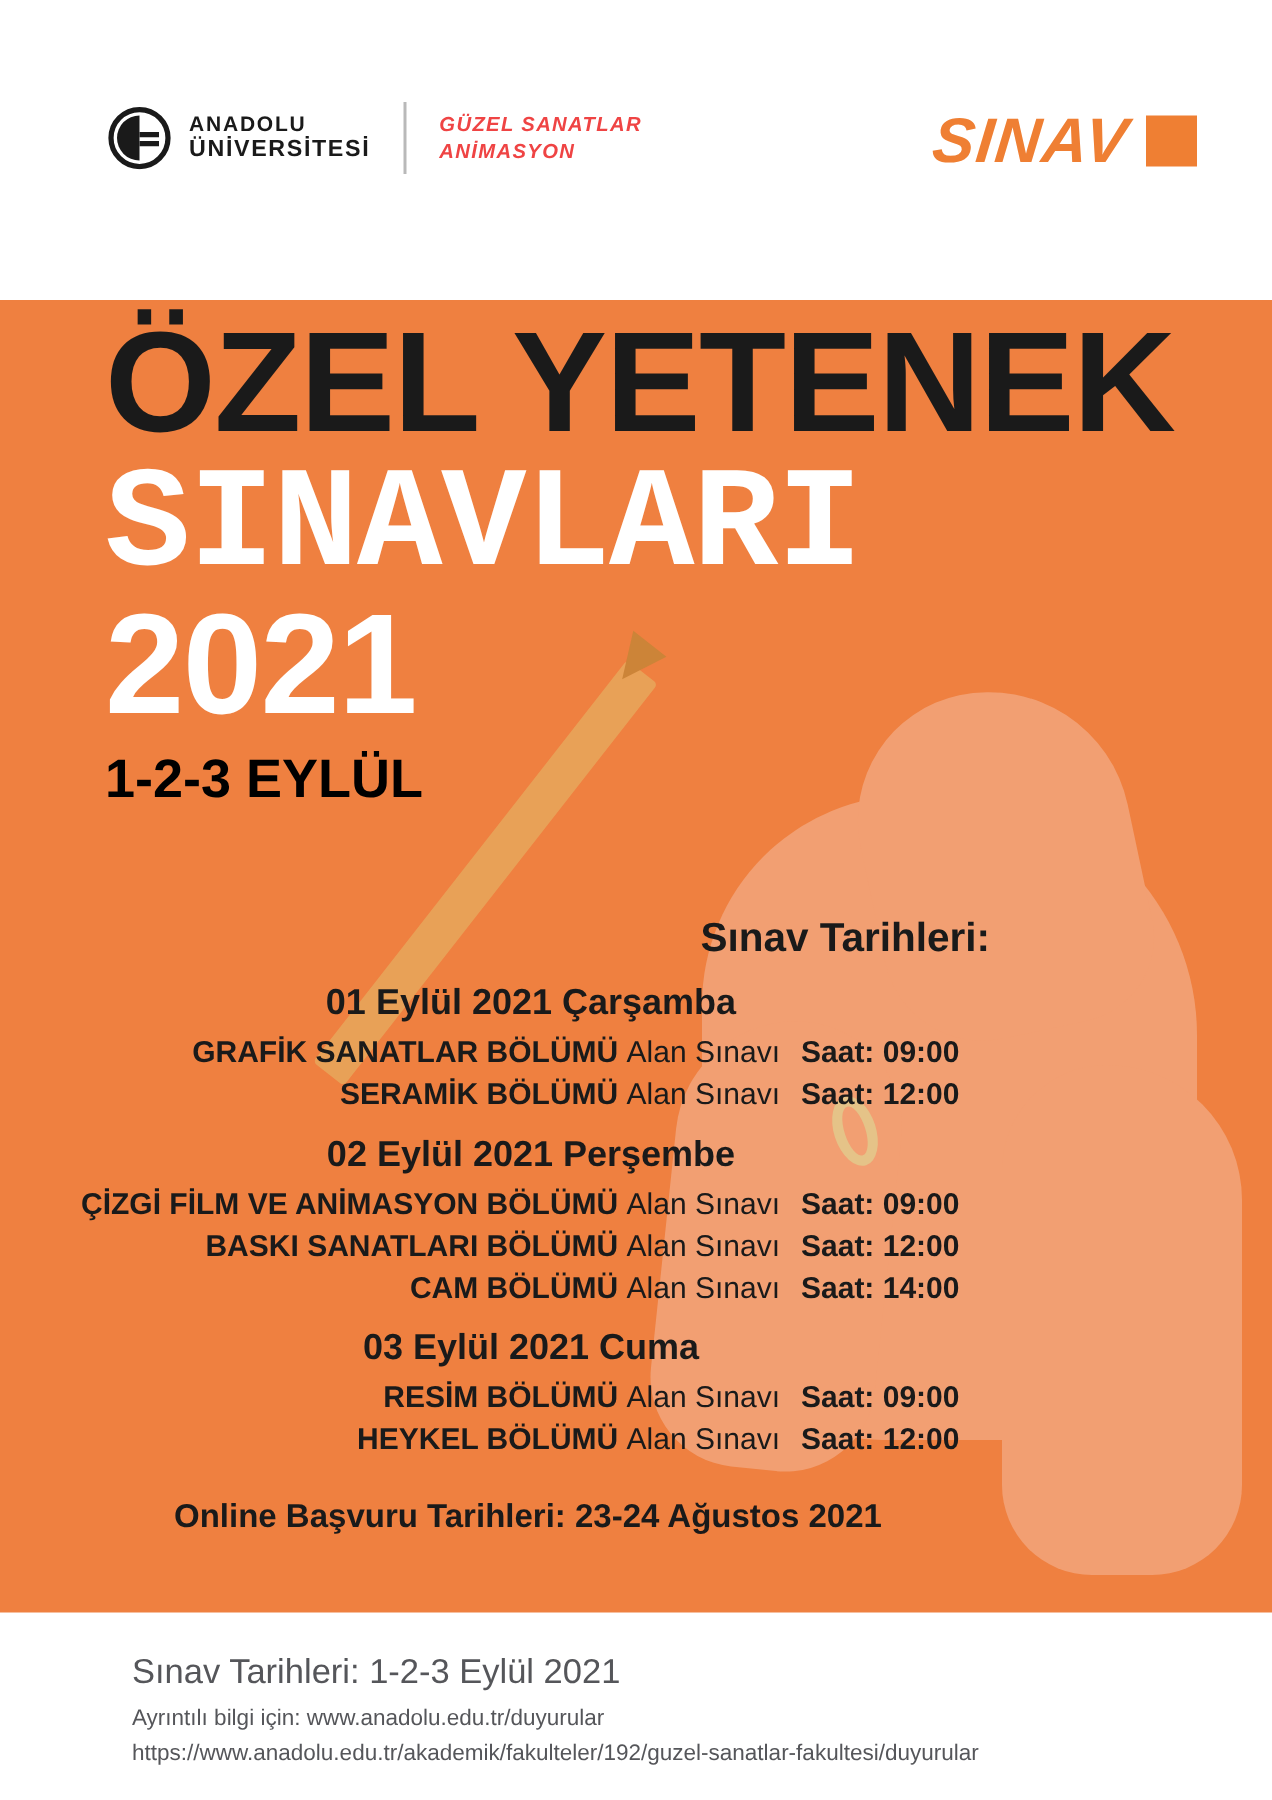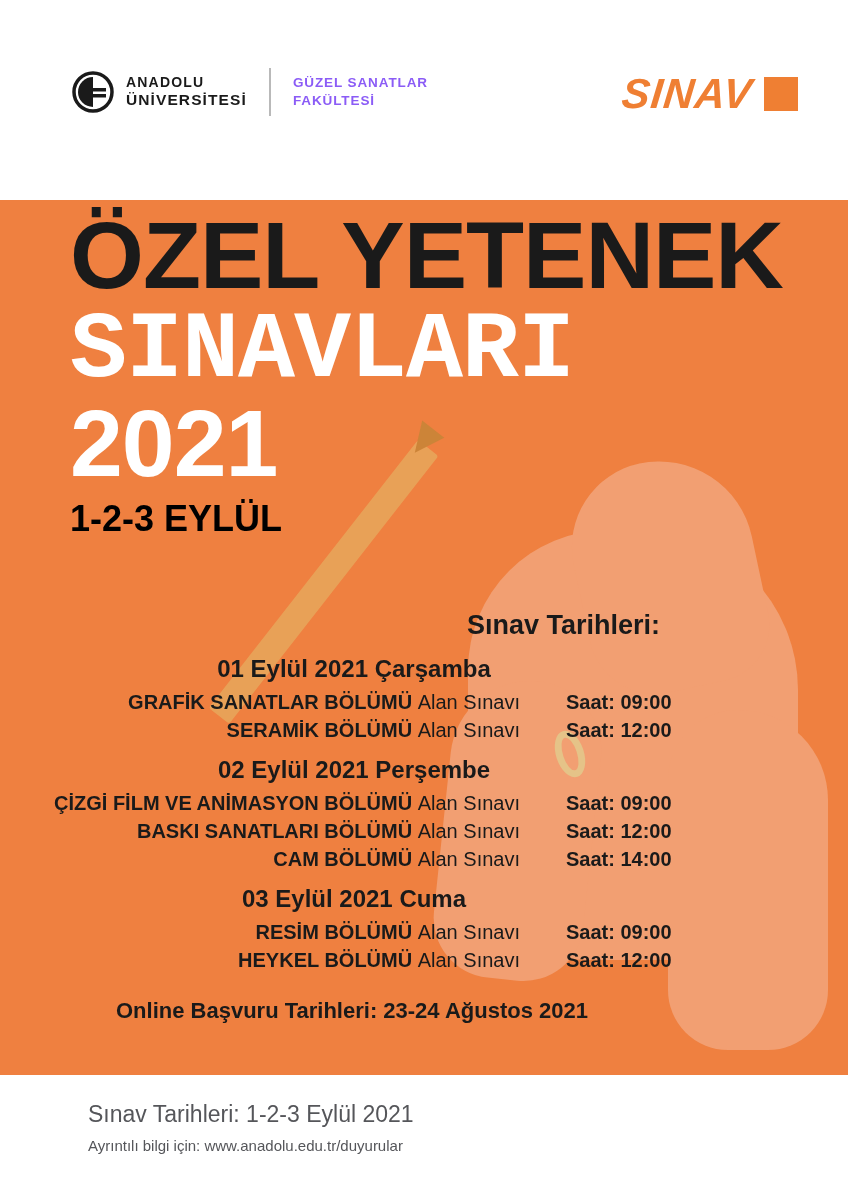--- a/index.html
+++ b/index.html
@@ -57,21 +57,22 @@
     color: #1a1a1a;
   }
   .divider {
     width: 2px;
     height: 48px;
     background: #b9b9b9;
     margin: 0 22px;
   }
   .faculty {
     line-height: 1.35;
-    color: #8b5cf6;
+    color: #ef4444;
+    font-style: italic;
   }
   .faculty div {
     font-size: 13.5px;
     font-weight: bold;
     letter-spacing: 0.9px;
   }
   .sinav-logo {
     position: absolute;
     right: 50px;
     top: 70px;
@@ -212,21 +213,20 @@
     font-size: 24px;
     font-weight: bold;
     text-align: center;
     margin: 14px 0 8px 0;
     padding-left: 48px;
   }
   .row {
     display: flex;
     align-items: baseline;
     margin: 5px 0;
-    gap: 32px;
   }
   .row .dept {
     flex: 0 0 520px;
     text-align: right;
     padding-right: 14px;
     font-size: 20px;
     font-weight: bold;
     white-space: nowrap;
   }
   .row .dept .thin {
@@ -282,21 +282,21 @@
           <rect x="21" y="23" width="13" height="3.5" fill="#1a1a1a"></rect>
         </svg>
       </div>
       <div class="anadolu-text">
         <div class="l1">ANADOLU</div>
         <div class="l2">ÜNİVERSİTESİ</div>
       </div>
       <div class="divider"></div>
       <div class="faculty">
         <div>GÜZEL SANATLAR</div>
-        <div>FAKÜLTESİ</div>
+        <div>ANİMASYON</div>
       </div>
     </div>
 
     <div class="sinav-logo">
       <div class="sinav-word">SINAV</div>
       <div class="sinav-square"></div>
     </div>
   </div>
 
   <div class="orange">
@@ -353,15 +353,16 @@
             <div class="time">Saat: 12:00</div>
           </div>
         </div>
       <div class="online">Online Başvuru Tarihleri: 23-24 Ağustos 2021</div>
     </div>
   </div>
 
   <div class="footer">
     <div class="f1">Sınav Tarihleri: 1-2-3 Eylül 2021</div>
     <div class="f2">Ayrıntılı bilgi için: www.anadolu.edu.tr/duyurular</div>
+    <div class="f3">https://www.anadolu.edu.tr/akademik/fakulteler/192/guzel-sanatlar-fakultesi/duyurular</div>
   </div>
 
 </div>
 
 </body></html>

